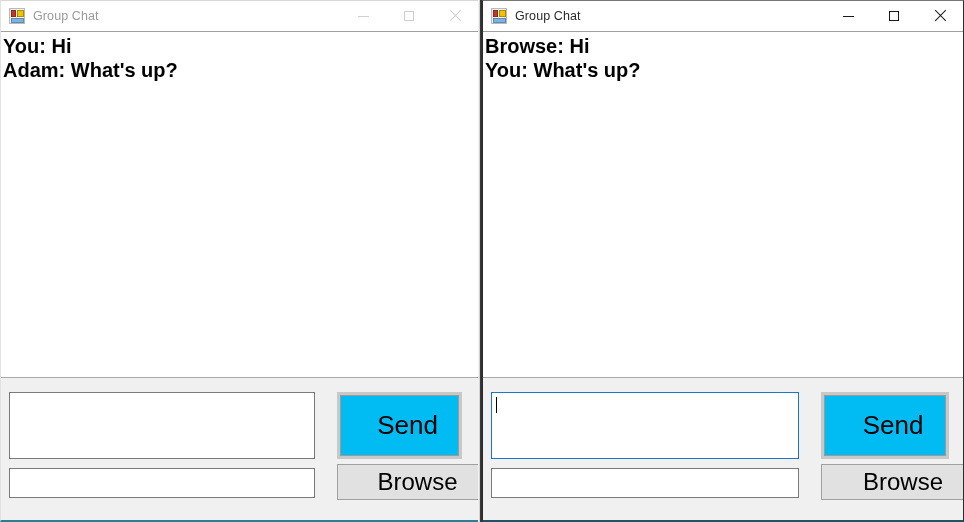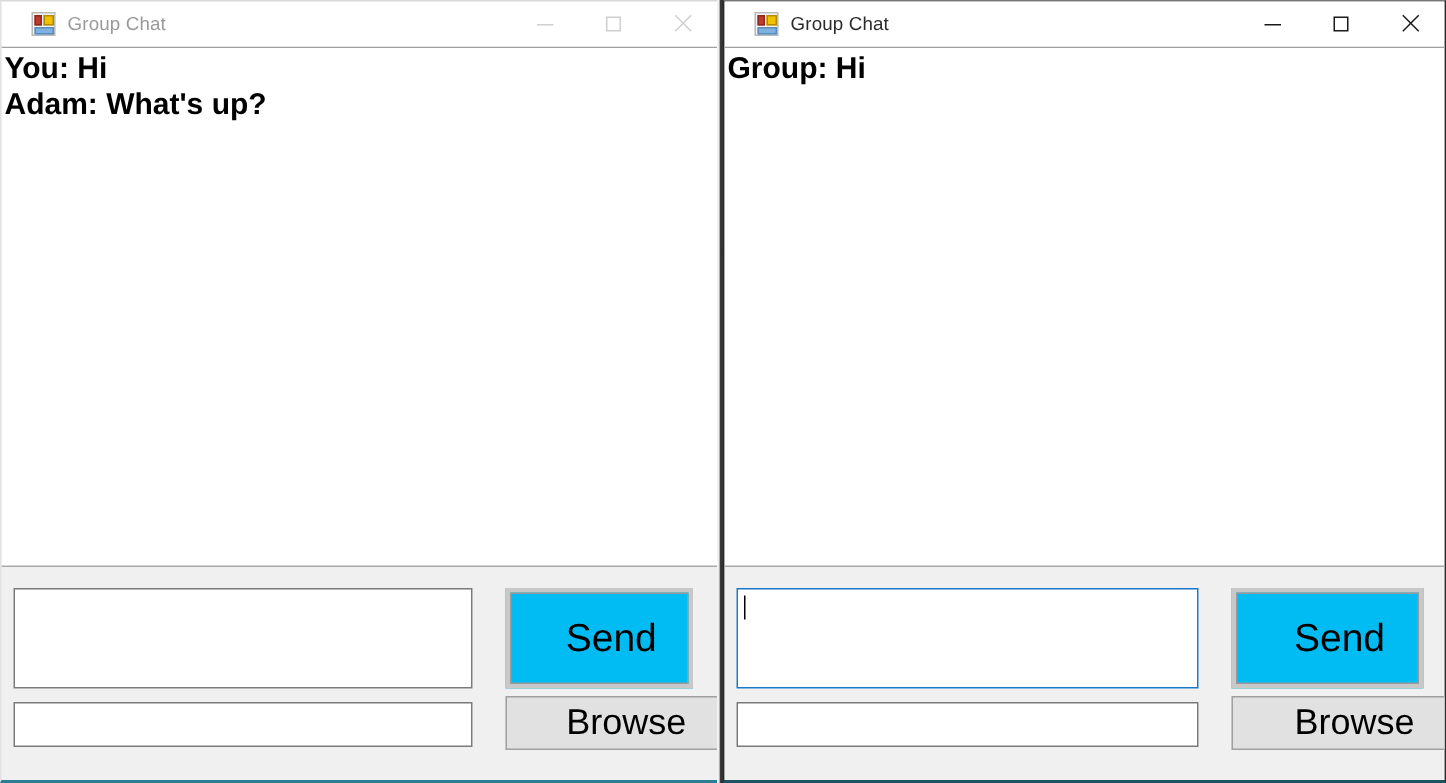--- a/index.html
+++ b/index.html
@@ -58,21 +58,20 @@
 
   
   .titlebar {
     height: 30px;
     flex: 0 0 30px;
     display: flex;
     align-items: center;
     background: #ffffff;
     position: relative;
     user-select: none;
-    padding-left: 12px;
   }
   .title-left {
     display: flex;
     align-items: center;
     padding-left: 8px;
     gap: 8px;
     flex: 1 1 auto;
     min-width: 0;
   }
   .app-icon {
@@ -299,21 +298,22 @@
         <div class="cap-btn">
           <span class="cap-glyph glyph-max"></span>
         </div>
         <div class="cap-btn">
           <span class="cap-glyph glyph-close"></span>
         </div>
       </div>
     </div>
 
     <div class="chat-area">
-      <div class="chat-line">Group: Hi</div>
+      <div class="chat-line">Browse: Hi</div>
+      <div class="chat-line">You: What's up?</div>
     </div>
 
     <div class="panel">
       <div class="row row-message">
         <div class="textbox msg-box focused">
           <span class="caret"></span>
         </div>
         <div class="btn btn-send">Send</div>
       </div>
       <div class="row row-file">

